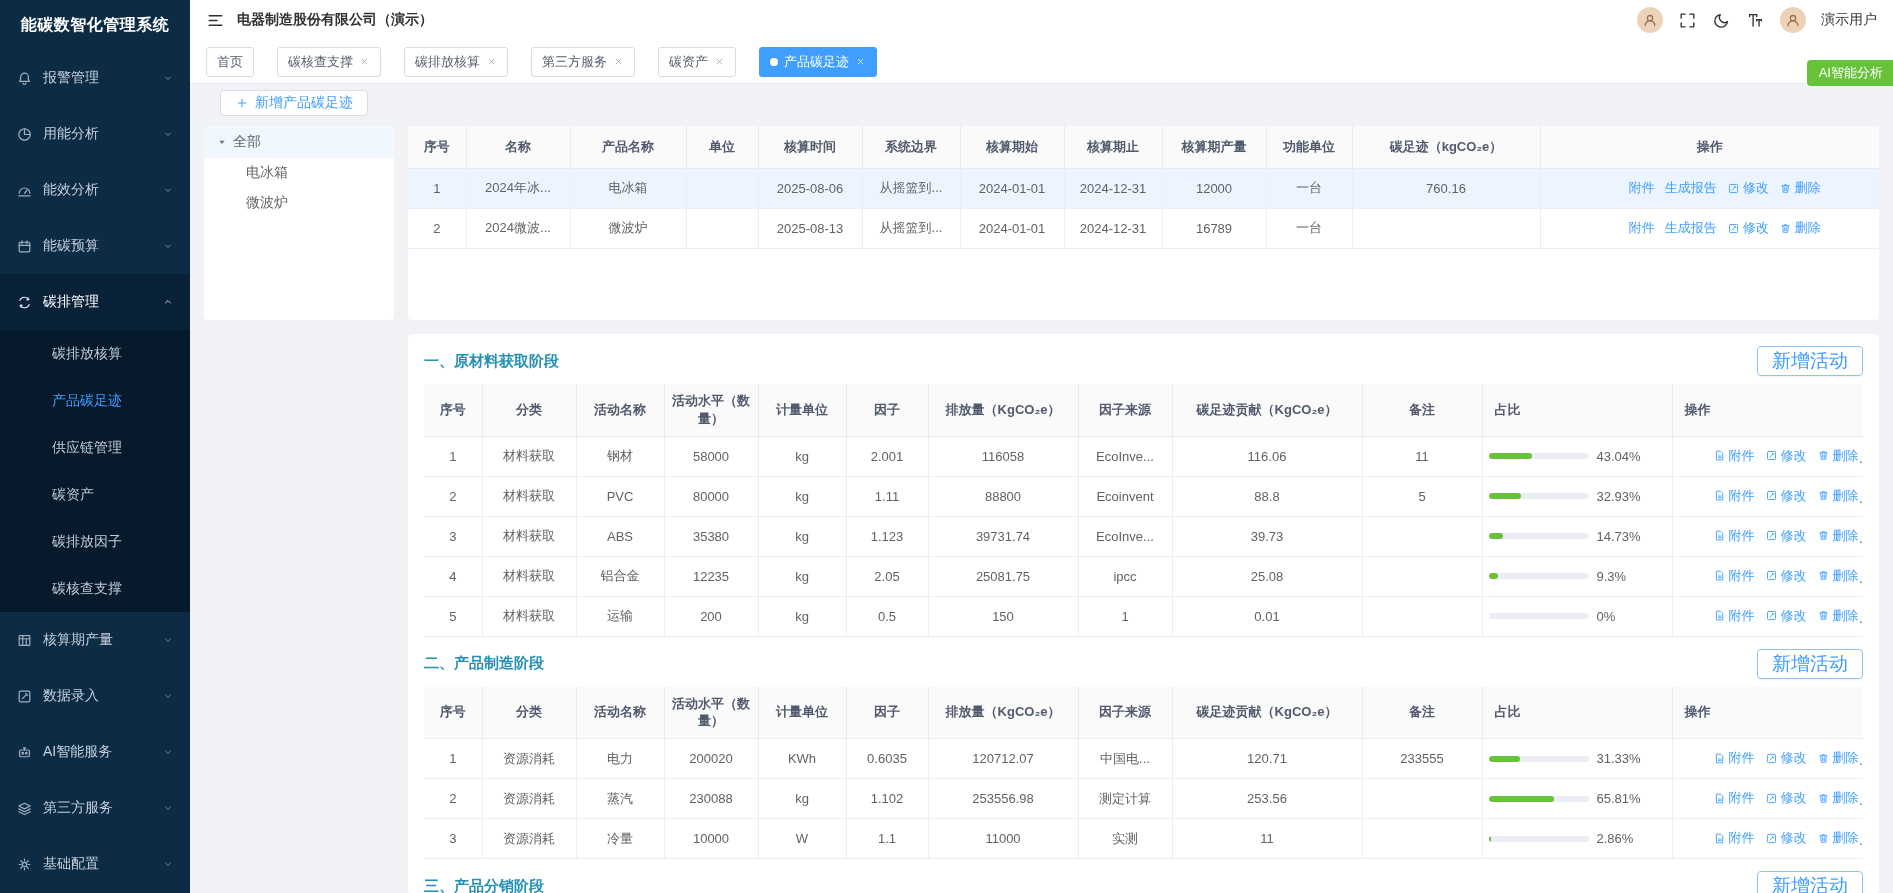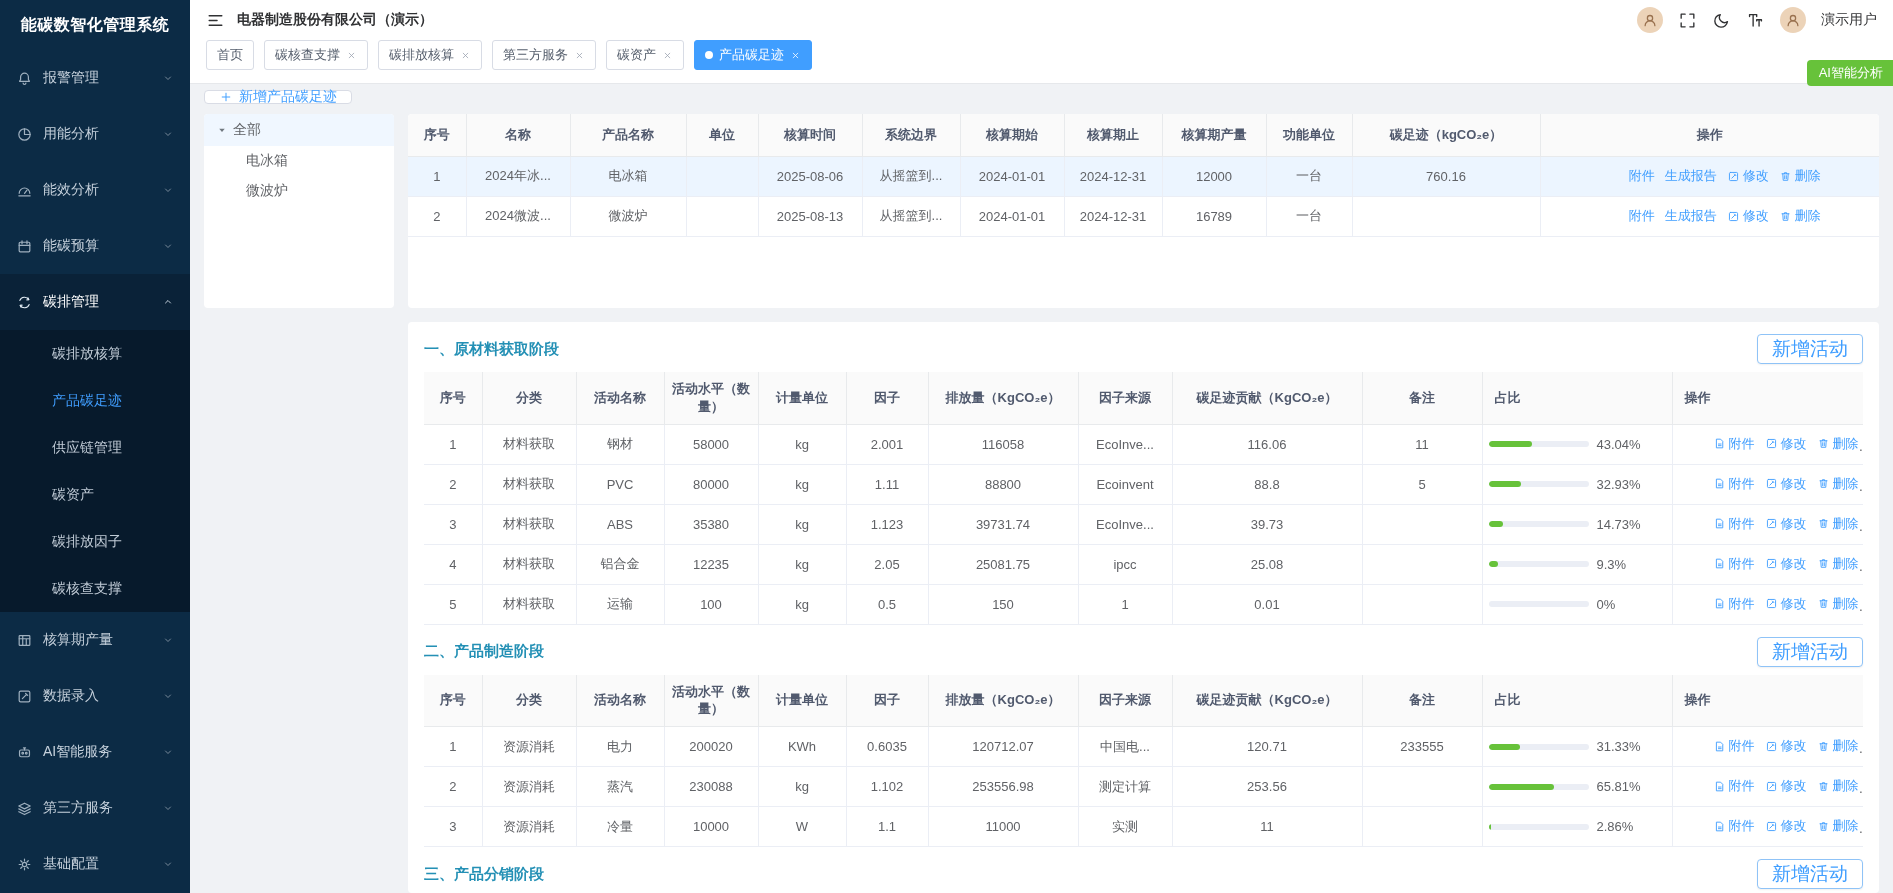--- a/index.html
+++ b/index.html
@@ -23,29 +23,29 @@
 
   
   .main { flex:1; min-width:0; display:flex; flex-direction:column; position:relative; background:#f0f2f5; }
   .topbar { height:40px; background:#fff; display:flex; align-items:center; gap:12px; padding:0 16px; flex-shrink:0; }
   .tb-icon { display:inline-flex; font-size:19px; color:#303133; cursor:pointer; }
   .company { font-weight:bold; font-size:14px; color:#303133; }
   .tb-right { margin-left:auto; display:flex; align-items:center; gap:15px; }
   .avatar { width:26px; height:26px; border-radius:50%; background:#ecd3b8; color:#9a7250; display:inline-flex; align-items:center; justify-content:center; font-size:17px; overflow:hidden; flex-shrink:0; }
   .username { font-size:14px; color:#303133; }
 
-  .tabbar { height:44px; background:#fff; border-bottom:1px solid #e6e8eb; display:flex; align-items:flex-start; gap:10px; padding:0 16px; flex-shrink:0; }
+  .tabbar { height:44px; background:#fff; border-bottom:1px solid #e6e8eb; display:flex; align-items:center; gap:23px; padding:0 16px; flex-shrink:0; }
   .tab { display:inline-flex; align-items:center; gap:6px; height:30px; padding:0 10px; background:#fff; border:1px solid #d8dce5; border-radius:3px; font-size:13px; color:#57606e; cursor:pointer; white-space:nowrap; }
   .tab.active { background:var(--accent,#409eff); border-color:var(--accent,#409eff); color:#fff; }
   .tab-dot { width:8px; height:8px; border-radius:50%; background:#fff; }
   .tab-close { display:inline-flex; font-size:11px; color:#9aa2af; cursor:pointer; }
   .tab.active .tab-close { color:#fff; }
 
   .content { flex:1; min-height:0; padding:6px 14px 0 14px; display:flex; flex-direction:column; }
-  .btn-add-product { align-self:flex-start; margin:0 0 10px 0; height:14px; display:inline-flex; align-items:center; gap:6px; padding:0 14px; background:#fff; border:1px solid #d9dce5; border-radius:4px; color:var(--accent,#409eff); font-size:14px; cursor:pointer; }
+  .btn-add-product { align-self:flex-start; margin:0 0 10px 16px; height:26px; display:inline-flex; align-items:center; gap:6px; padding:0 14px; background:#fff; border:1px solid #d9dce5; border-radius:4px; color:var(--accent,#409eff); font-size:14px; cursor:pointer; }
   .btn-add-product .icon { font-size:14px; }
   .btn-ai { position:absolute; top:60px; right:0; z-index:10; height:26px; padding:0 10px 0 12px; border:none; border-radius:4px 0 0 4px; background:var(--green,#67c23a); color:#fff; font-size:13px; cursor:pointer; }
 
   .content-body { flex:1; min-height:0; display:flex; gap:14px; }
   .tree-panel { width:190px; height:194px; flex-shrink:0; align-self:flex-start; background:#fff; border-radius:4px; padding:0 0; font-size:14px; color:#606266; overflow:hidden; }
   .tree-root { display:flex; align-items:center; gap:5px; height:32px; padding:0 12px; background:#f0f7ff; cursor:pointer; }
   .tree-root .icon { font-size:12px; color:#70787f; }
   .tree-child { height:30px; display:flex; align-items:center; padding-left:42px; cursor:pointer; }
 
   .right-col { flex:1; min-width:0; display:flex; flex-direction:column; gap:14px; min-height:0; }
@@ -700,21 +700,21 @@
                               </svg>
                             </span>
                             <span>删除</span>
                           </a>
                         </span></td>
                     </tr>
                     <tr>
                       <td>5</td>
                       <td>材料获取</td>
                       <td>运输</td>
-                      <td>100</td>
+                      <td>200</td>
                       <td>kg</td>
                       <td>0.5</td>
                       <td>150</td>
                       <td>1</td>
                       <td>0.01</td>
                       <td></td>
                       <td class="progress-cell">
                         <div class="progress-box">
                           <div class="ptrack">
                             <div class="pfill" style="width: 0%;"></div>

